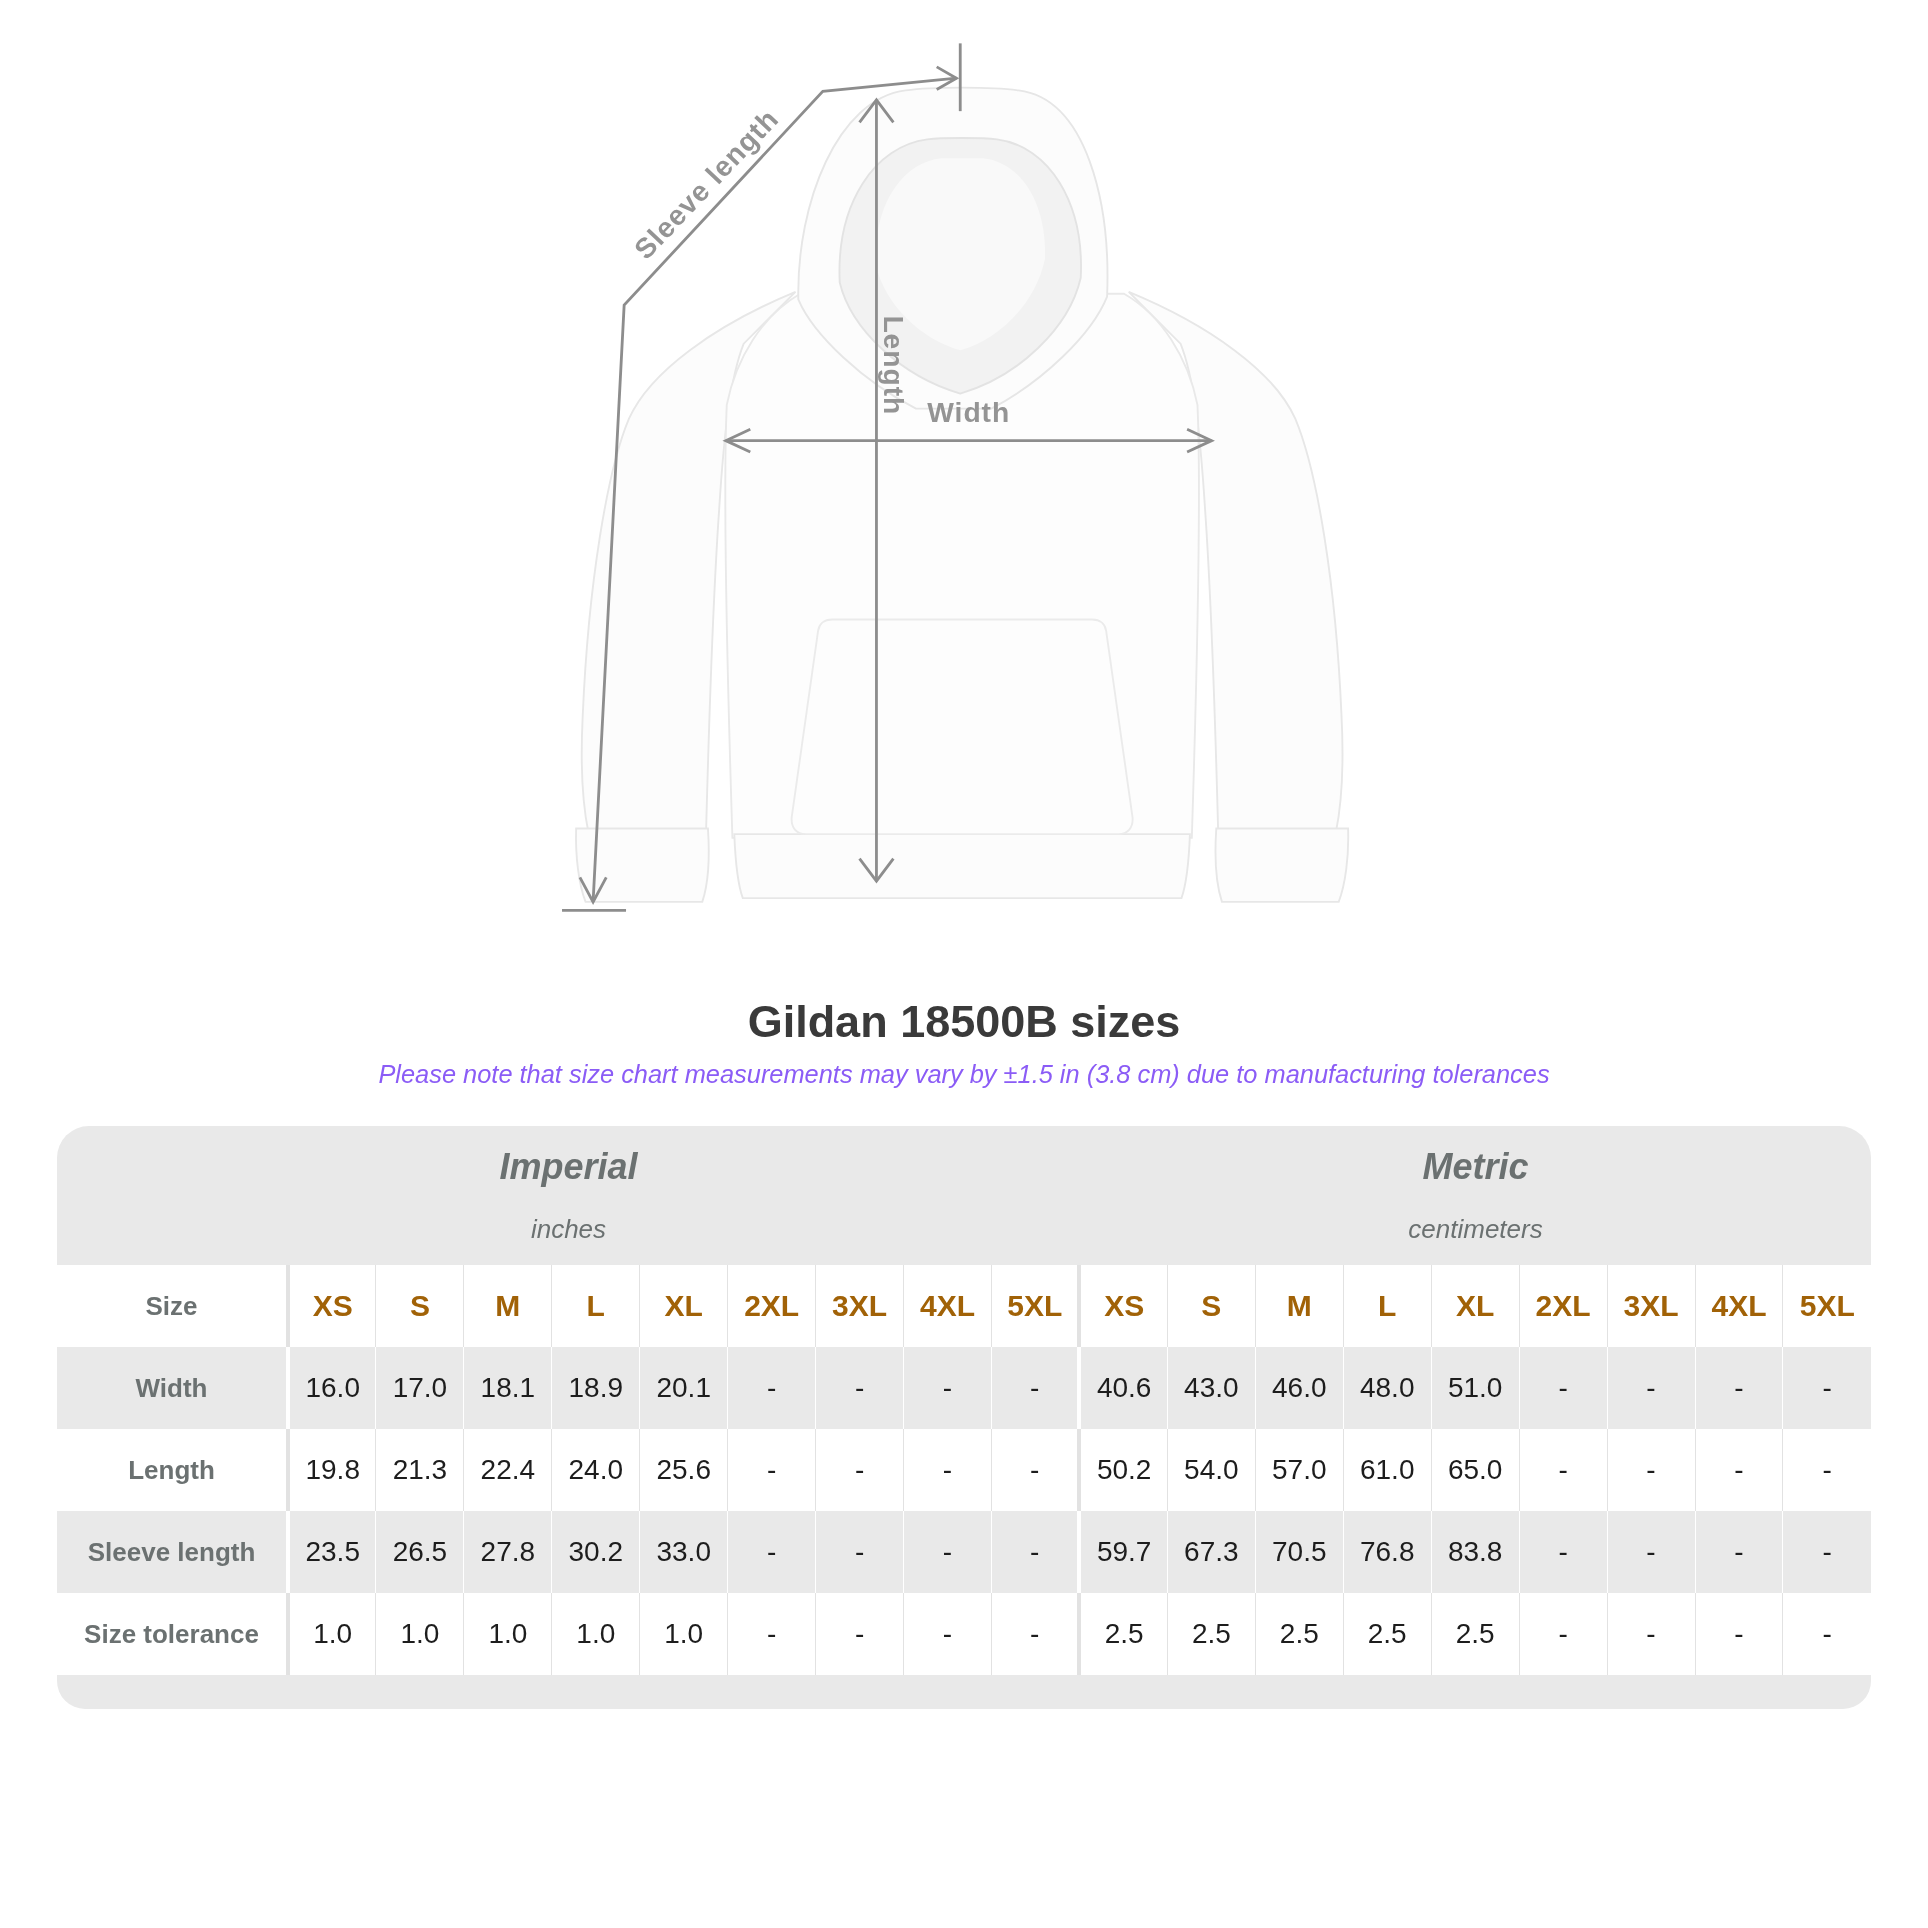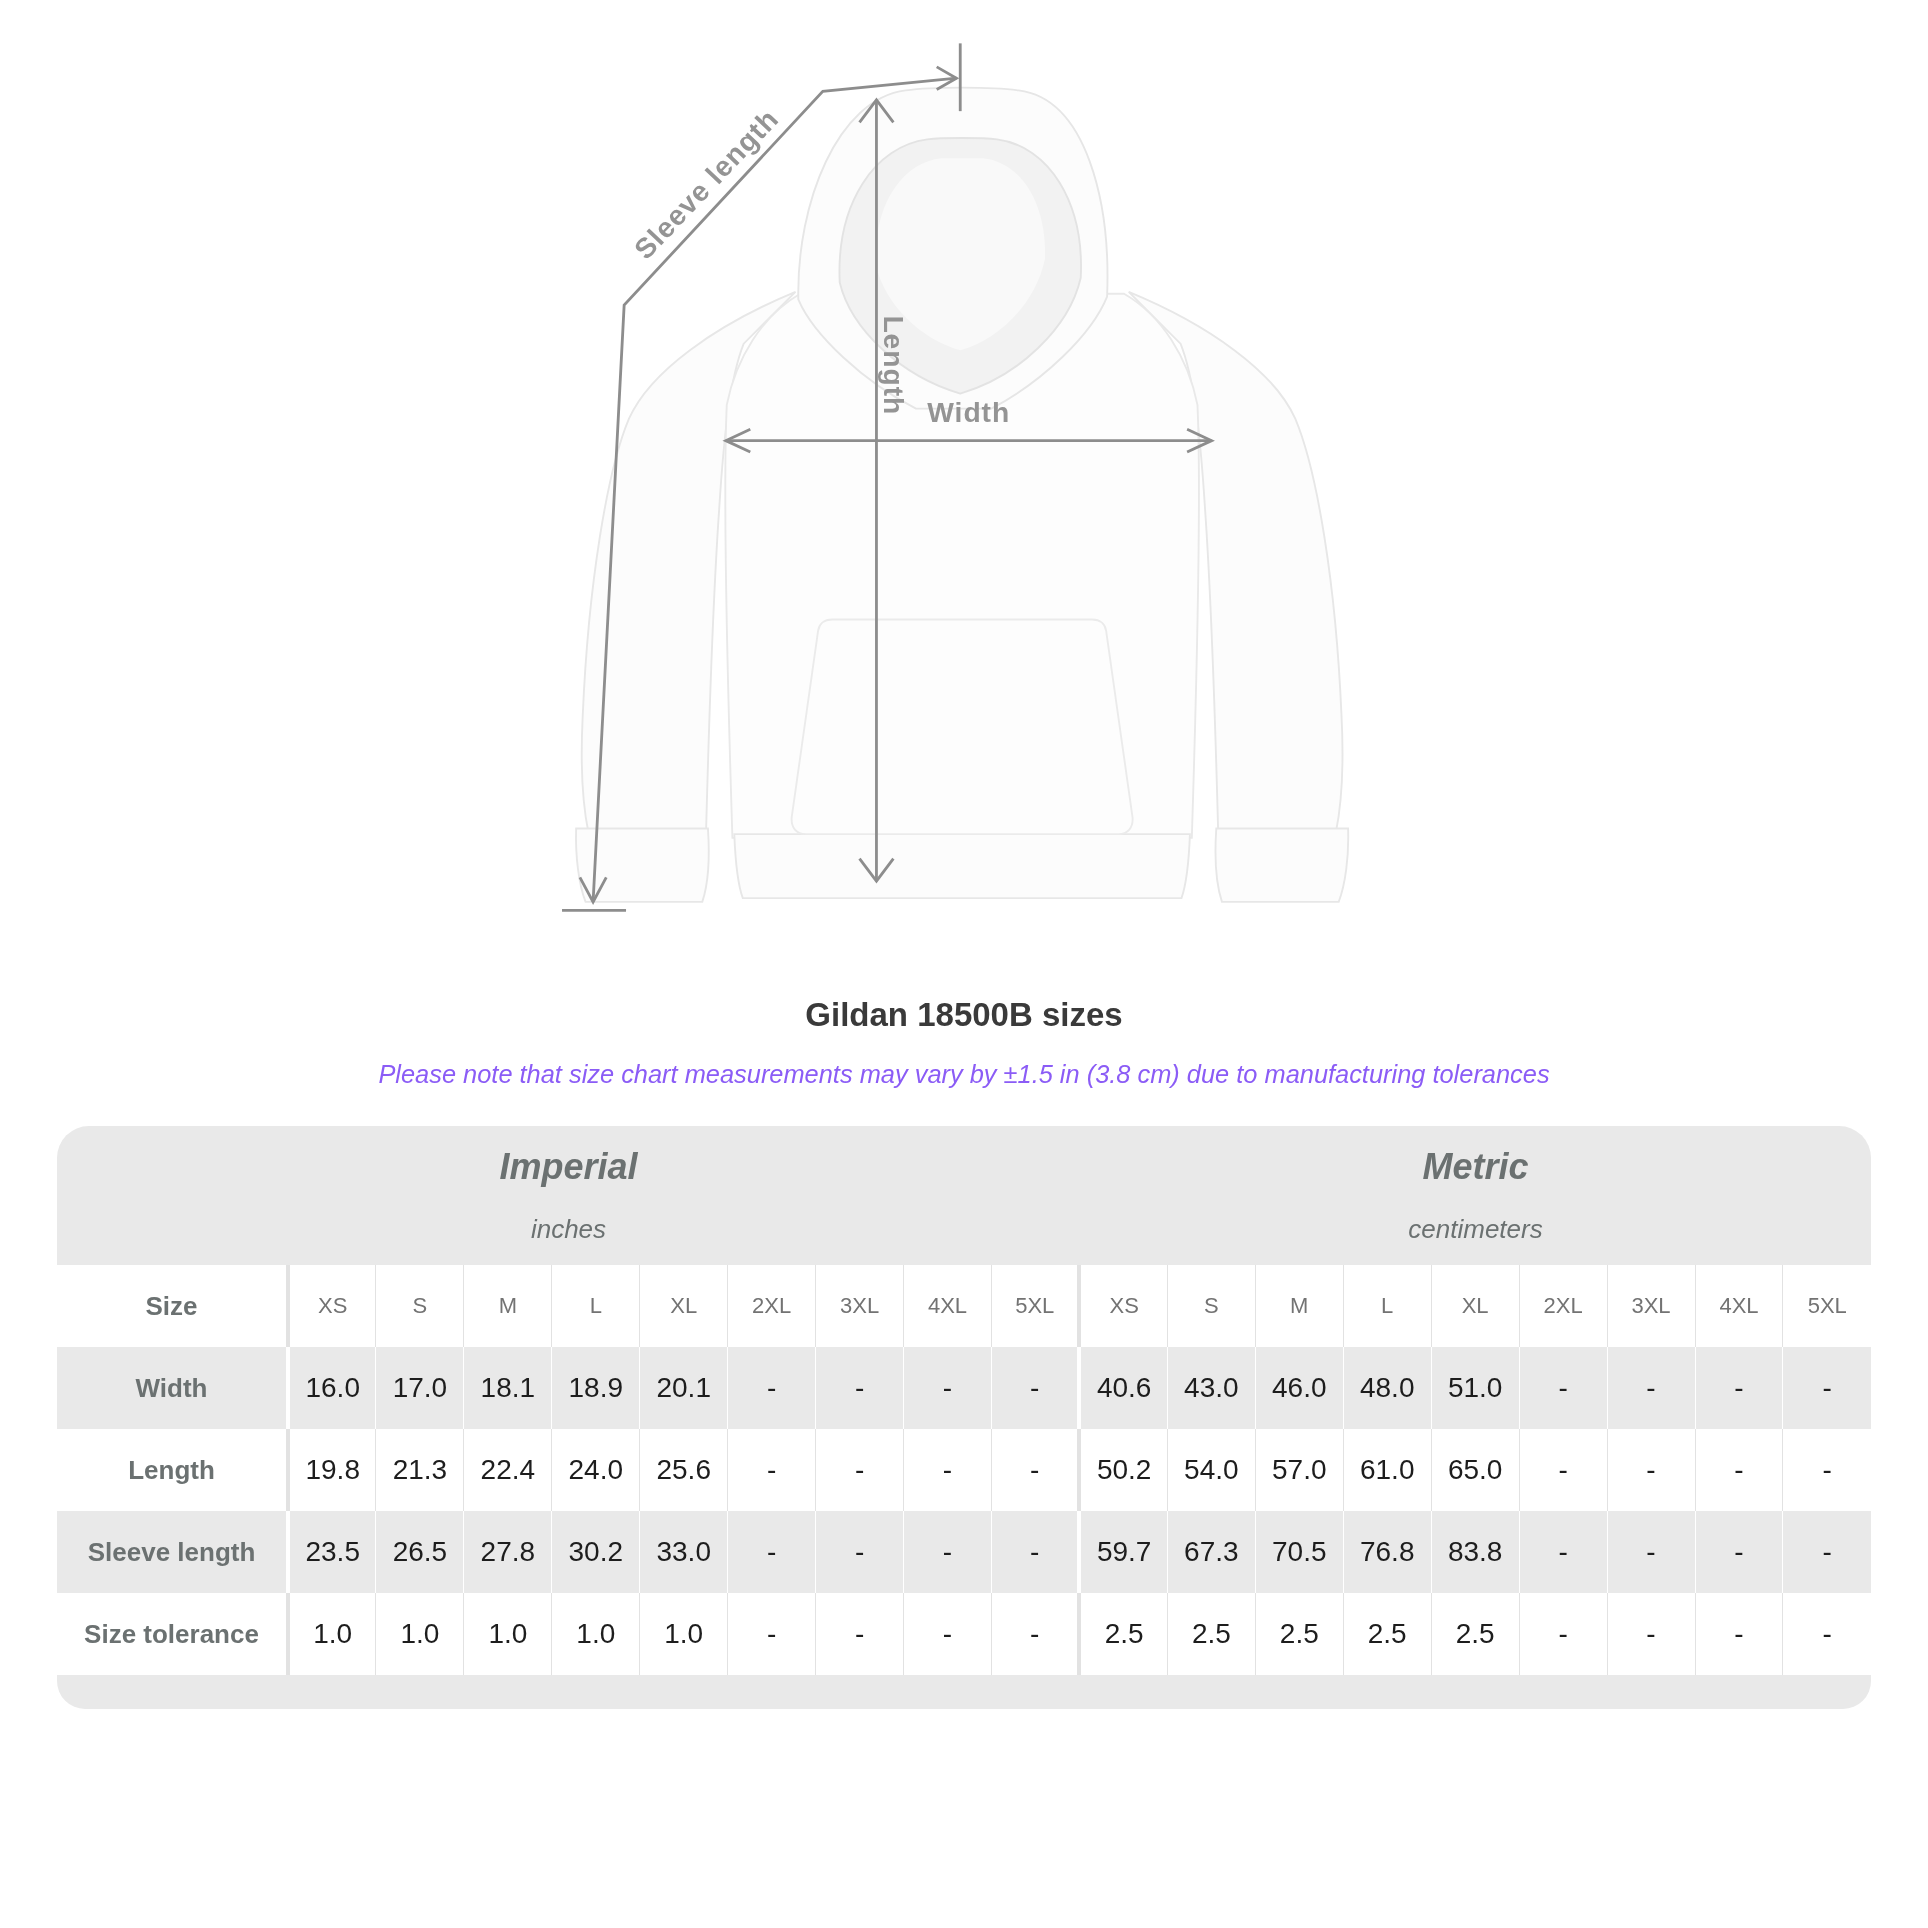--- a/index.html
+++ b/index.html
@@ -4,21 +4,21 @@
 <style>
   html,body { margin:0; padding:0; background:#ffffff; }
   .page {
     position:relative; width:1928px; height:1928px; background:#ffffff;
     font-family:"Liberation Sans", sans-serif; overflow:hidden;
   }
   .diagram-svg { position:absolute; left:0; top:0; }
 
   .page-title {
     position:absolute; top:996px; left:0; width:100%;
-    text-align:center; font-size:33px; font-weight:700; color:#3a3a3a;
+    text-align:center; font-size:45px; font-weight:700; color:#3a3a3a;
   }
   .page-subtitle {
     position:absolute; top:1060px; left:0; width:100%;
     text-align:center; font-size:25.4px; font-style:italic; color:#8b5cf6;
   }
 
   .table-card {
     position:absolute; left:57px; top:1126px; width:1814px;
     background:#e9e9e9; border-radius:32px 32px 28px 28px;
     padding-bottom:34px; overflow:hidden;
@@ -35,21 +35,21 @@
   table.sizes tr { height:82px; }
   table.sizes th, table.sizes td {
     padding:0; text-align:center; vertical-align:middle;
     border-left:1.9px solid transparent;
   }
   table.sizes th:first-child, table.sizes td:first-child { border-left:none; }
   table.sizes .grp-start { border-left-width:4.7px; }
   tr.r-white th, tr.r-white td { background:#ffffff; border-left-color:#e2e2e2; }
   tr.r-gray  th, tr.r-gray  td { background:#e9e9e9; border-left-color:#ffffff; }
   .lab    { font-weight:700; font-size:26px; color:#6b7171; }
-  .size-h { font-weight:400; font-size:22px; color:#737373; }
+  .size-h { font-weight:700; font-size:30px; color:#a16207; }
   .val    { font-weight:400; font-size:28px; color:#1d1d1d; }
 
   .arrow-line { stroke:#8d8d8d; stroke-width:3; fill:none; }
   .arrow-label { font-weight:700; font-size:30px; fill:#949494; letter-spacing:1px; }
   .garment { stroke-width:2; }
 </style>
 </head>
 <body>
 
 <div class="page">

